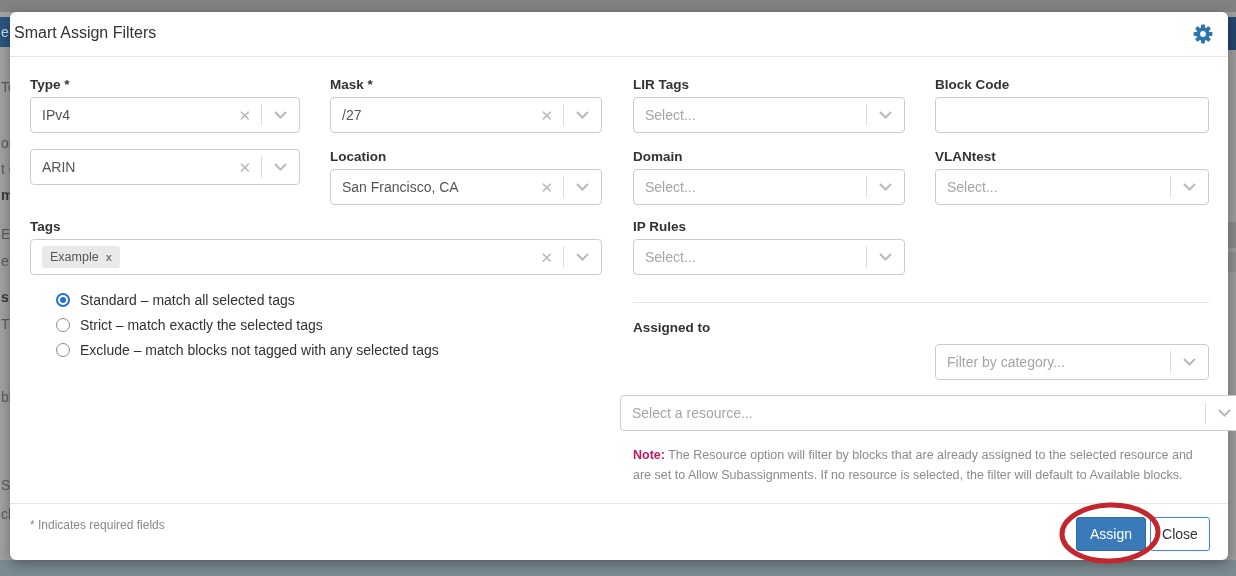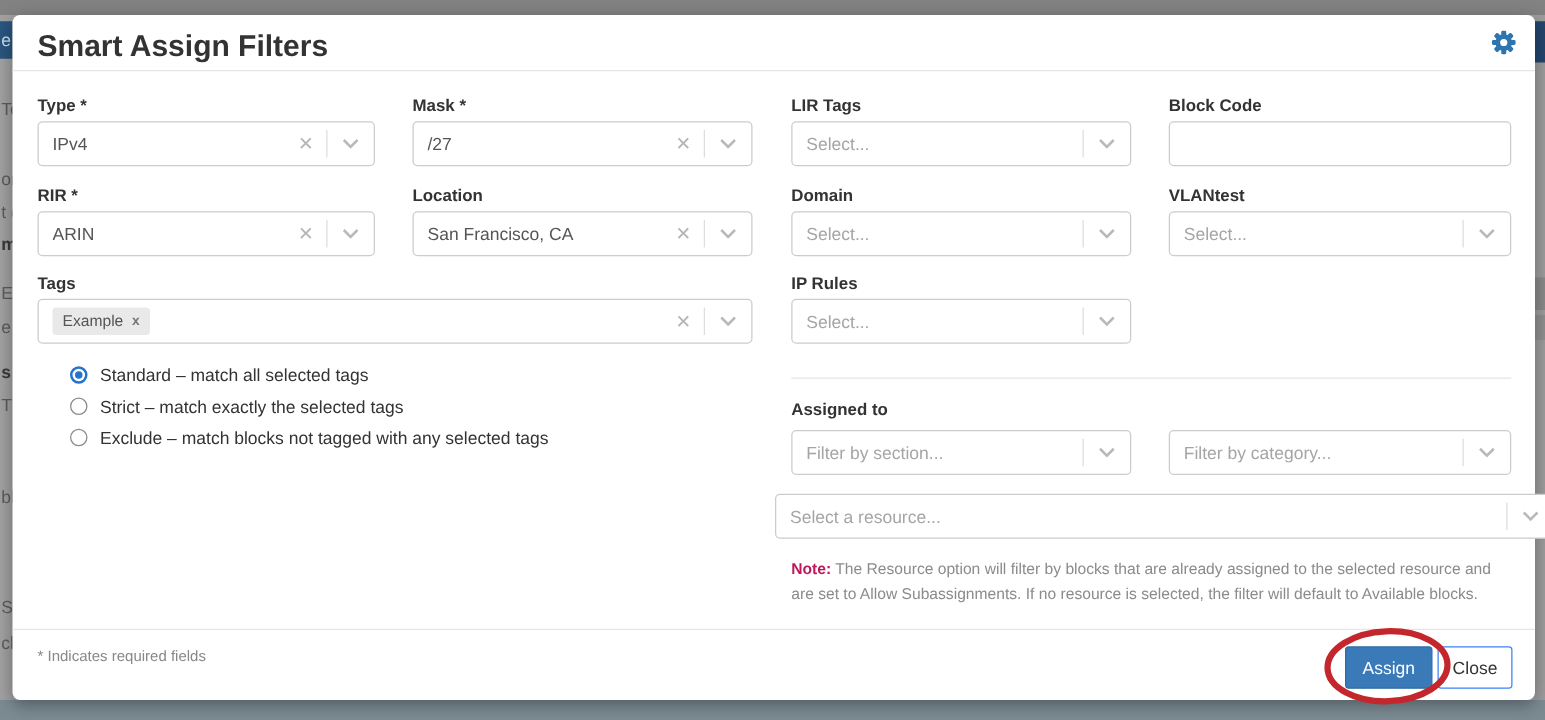--- a/index.html
+++ b/index.html
@@ -16,21 +16,21 @@
   .bg-band { position:absolute; left:1228px; width:8px; background:#8a8a8a; }
   .frag { position:absolute; left:1px; font-size:14px; color:#5c5c5c; white-space:nowrap; }
   .frag.bold { font-weight:bold; color:#3a3a3a; }
   .frag.onblue { color:#cfe2f3; }
 
   
   .modal { position:absolute; left:10px; top:12px; width:1218px; height:548px;
     background:#fff; border-radius:6px; box-shadow:0 4px 14px rgba(0,0,0,.35); }
   .modal-header { position:absolute; left:0; top:0; width:100%; height:45px;
     border-bottom:1px solid #e5e5e5; }
-  .modal-title { position:absolute; left:20px; top:12px; font-size:24px; color:#333;font-weight:bold; }
+  .modal-title { position:absolute; left:4px; top:12px; font-size:16px; color:#333; }
   .gear-btn { position:absolute; left:1183px; top:12px; width:22px; height:22px; cursor:pointer; }
 
   .flabel { display:block; font-size:13.5px; font-weight:bold; color:#333; margin-bottom:5px; }
   .field { position:absolute; }
   .sbox { height:36px; border:1px solid #ccc; border-radius:4px; background:#fff;
     display:flex; align-items:center; padding:0 0 0 11px; }
   .sval { flex:1; font-size:14px; color:#555; white-space:nowrap; overflow:hidden; }
   .sval.ph { color:#a5a5a5; }
   .clear { color:#b5b5b5; font-size:15px; padding:0 10px; cursor:pointer; line-height:1; }
   .vdiv { width:1px; height:22px; background:#ddd; }
@@ -149,21 +149,20 @@
           </span>
       </div>
     </div>
 
     <div class="field" style="left:925px;top:65px;width:274px">
       <span class="flabel">Block Code</span>
       <input class="textbox" type="text" value="" style="">
     </div>
 
     <div class="field" style="left:20px;top:137px;width:270px">
-      <span class="flabel">RIR *</span>
       <div class="sbox">
         <span class="sval">ARIN</span>
         <span class="clear">✕</span>
         <span class="vdiv"></span>
         <span class="chev">
             <svg width="13" height="8" viewBox="0 0 13 8">
               <polyline points="1,1 6.5,6.5 12,1" fill="none" stroke="#b9b9b9" stroke-width="2"></polyline>
             </svg>
           </span>
       </div>
@@ -249,31 +248,20 @@
       <span class="radio-label">Strict – match exactly the selected tags</span>
     </label>
     <label class="radio-row" style="top:330px">
       <span class="radio"></span>
       <span class="radio-label">Exclude – match blocks not tagged with any selected tags</span>
     </label>
 
     <div class="hdiv" style="left:623px;top:290px;width:576px"></div>
     <span class="flabel" style="position:absolute;left:623px;top:308px">Assigned to</span>
 
-    <div class="field" style="left:623px;top:332px;width:272px">
-      <div class="sbox">
-        <span class="sval ph">Filter by section...</span>
-        <span class="vdiv"></span>
-        <span class="chev">
-            <svg width="13" height="8" viewBox="0 0 13 8">
-              <polyline points="1,1 6.5,6.5 12,1" fill="none" stroke="#b9b9b9" stroke-width="2"></polyline>
-            </svg>
-          </span>
-      </div>
-    </div>
     <div class="field" style="left:925px;top:332px;width:274px">
       <div class="sbox">
         <span class="sval ph">Filter by category...</span>
         <span class="vdiv"></span>
         <span class="chev">
             <svg width="13" height="8" viewBox="0 0 13 8">
               <polyline points="1,1 6.5,6.5 12,1" fill="none" stroke="#b9b9b9" stroke-width="2"></polyline>
             </svg>
           </span>
       </div>

